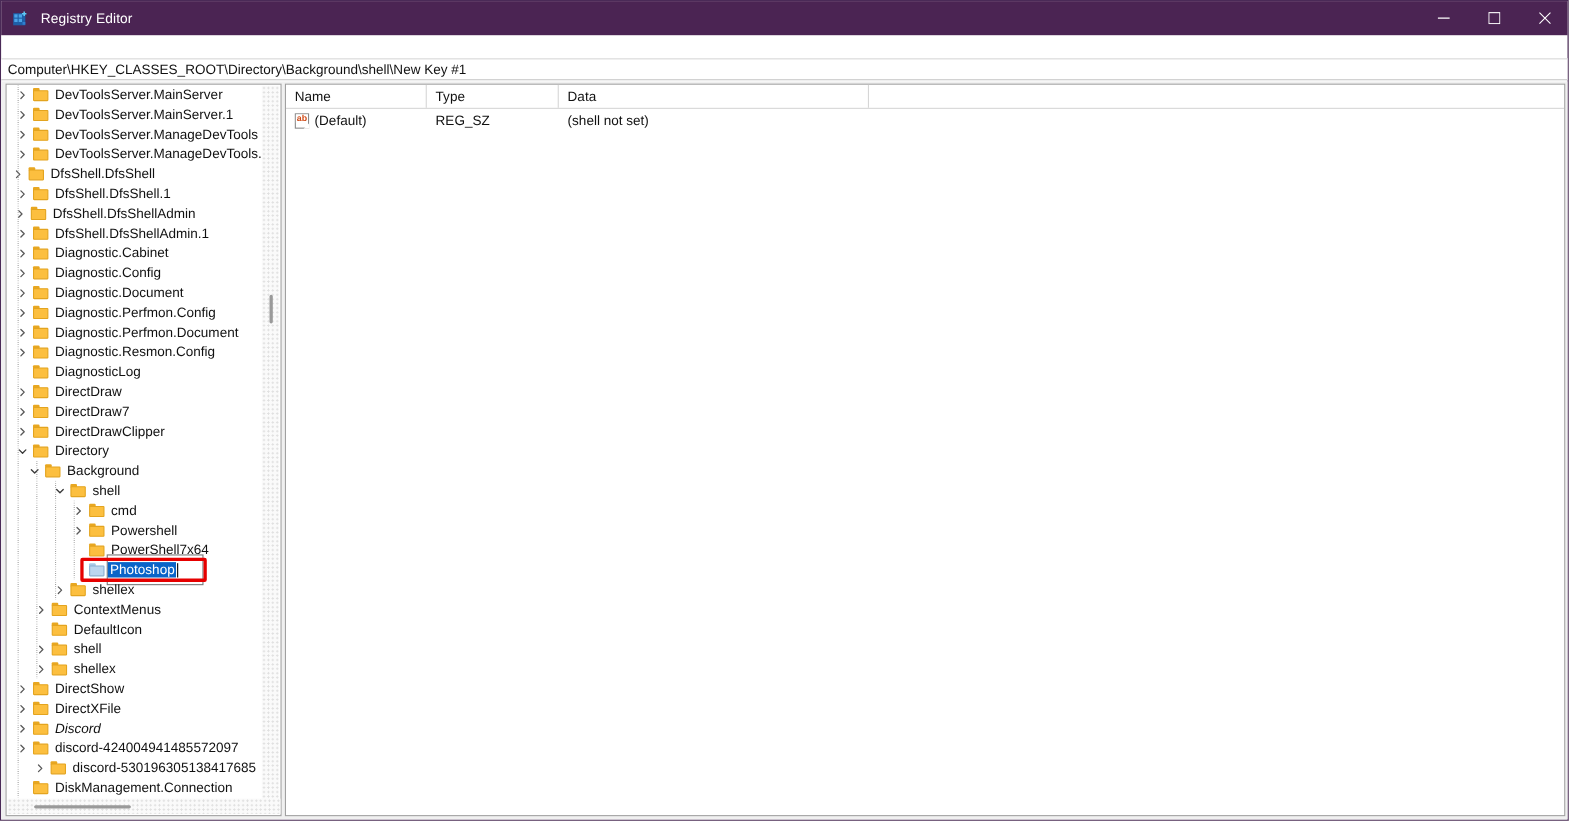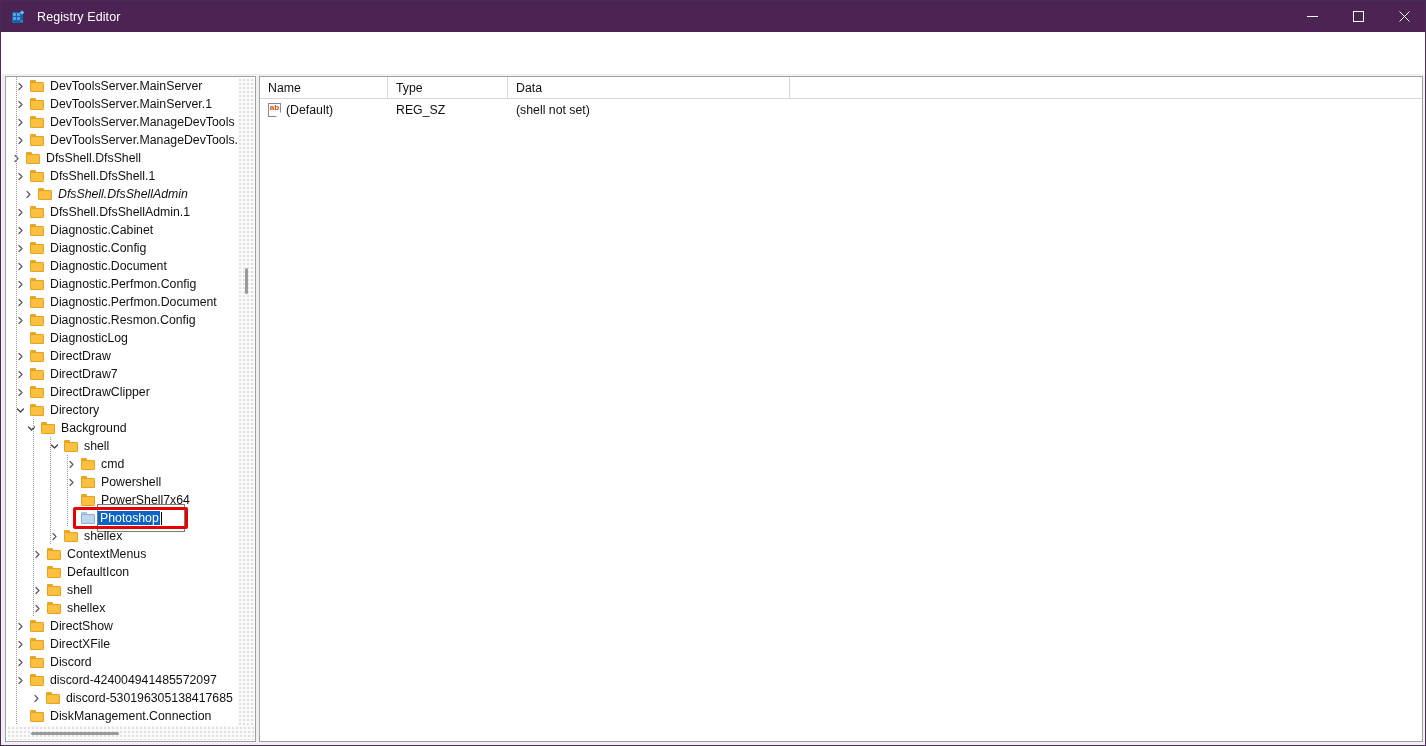--- a/index.html
+++ b/index.html
@@ -279,20 +279,23 @@
       </div>
       <div class="wc wc-close">
         <svg width="11" height="11" viewBox="0 0 11 11">
             <path d="M0.5 0.5 L10.5 10.5 M10.5 0.5 L0.5 10.5" stroke="#ffffff" stroke-width="1"></path>
           </svg>
       </div>
     </div>
   </div>
 
 
+  <div id="addressbar">
+    <div id="address-text">Computer\HKEY_CLASSES_ROOT\Directory\Background\shell\New Key #1</div>
+  </div>
 
   <div id="content">
 
     <div id="treepane">
       <div id="treeviewport">
           <div class="trow" style="padding-left: 6px;">
             <div class="guide" style="left: 10px;"></div>
             <span class="tw-chev">
               <svg width="9" height="9" viewBox="0 0 9 9">
                 <path d="M3 1.5 L6 4.5 L3 7.5" fill="none" stroke="#5a5a5a" stroke-width="1.2" stroke-linecap="round" stroke-linejoin="round"></path>
@@ -374,21 +377,21 @@
               </svg>
             </span>
             <span class="tw-folder">
               <span class="folder">
                 <span class="tab"></span>
                 <span class="body"></span>
               </span>
             </span>
             <span class="tlabel">DfsShell.DfsShell.1</span>
           </div>
-          <div class="trow" style="padding-left: 14px; font-style: italic;">
+          <div class="trow" style="padding-left: 4px;">
             <div class="guide" style="left: 10px;"></div>
             <span class="tw-chev">
               <svg width="9" height="9" viewBox="0 0 9 9">
                 <path d="M3 1.5 L6 4.5 L3 7.5" fill="none" stroke="#5a5a5a" stroke-width="1.2" stroke-linecap="round" stroke-linejoin="round"></path>
               </svg>
             </span>
             <span class="tw-folder">
               <span class="folder">
                 <span class="tab"></span>
                 <span class="body"></span>
@@ -772,21 +775,21 @@
               </svg>
             </span>
             <span class="tw-folder">
               <span class="folder">
                 <span class="tab"></span>
                 <span class="body"></span>
               </span>
             </span>
             <span class="tlabel">DirectXFile</span>
           </div>
-          <div class="trow" style="padding-left: 6px;">
+          <div class="trow" style="padding-left: 6px; font-style: italic;">
             <div class="guide" style="left: 10px;"></div>
             <span class="tw-chev">
               <svg width="9" height="9" viewBox="0 0 9 9">
                 <path d="M3 1.5 L6 4.5 L3 7.5" fill="none" stroke="#5a5a5a" stroke-width="1.2" stroke-linecap="round" stroke-linejoin="round"></path>
               </svg>
             </span>
             <span class="tw-folder">
               <span class="folder">
                 <span class="tab"></span>
                 <span class="body"></span>

